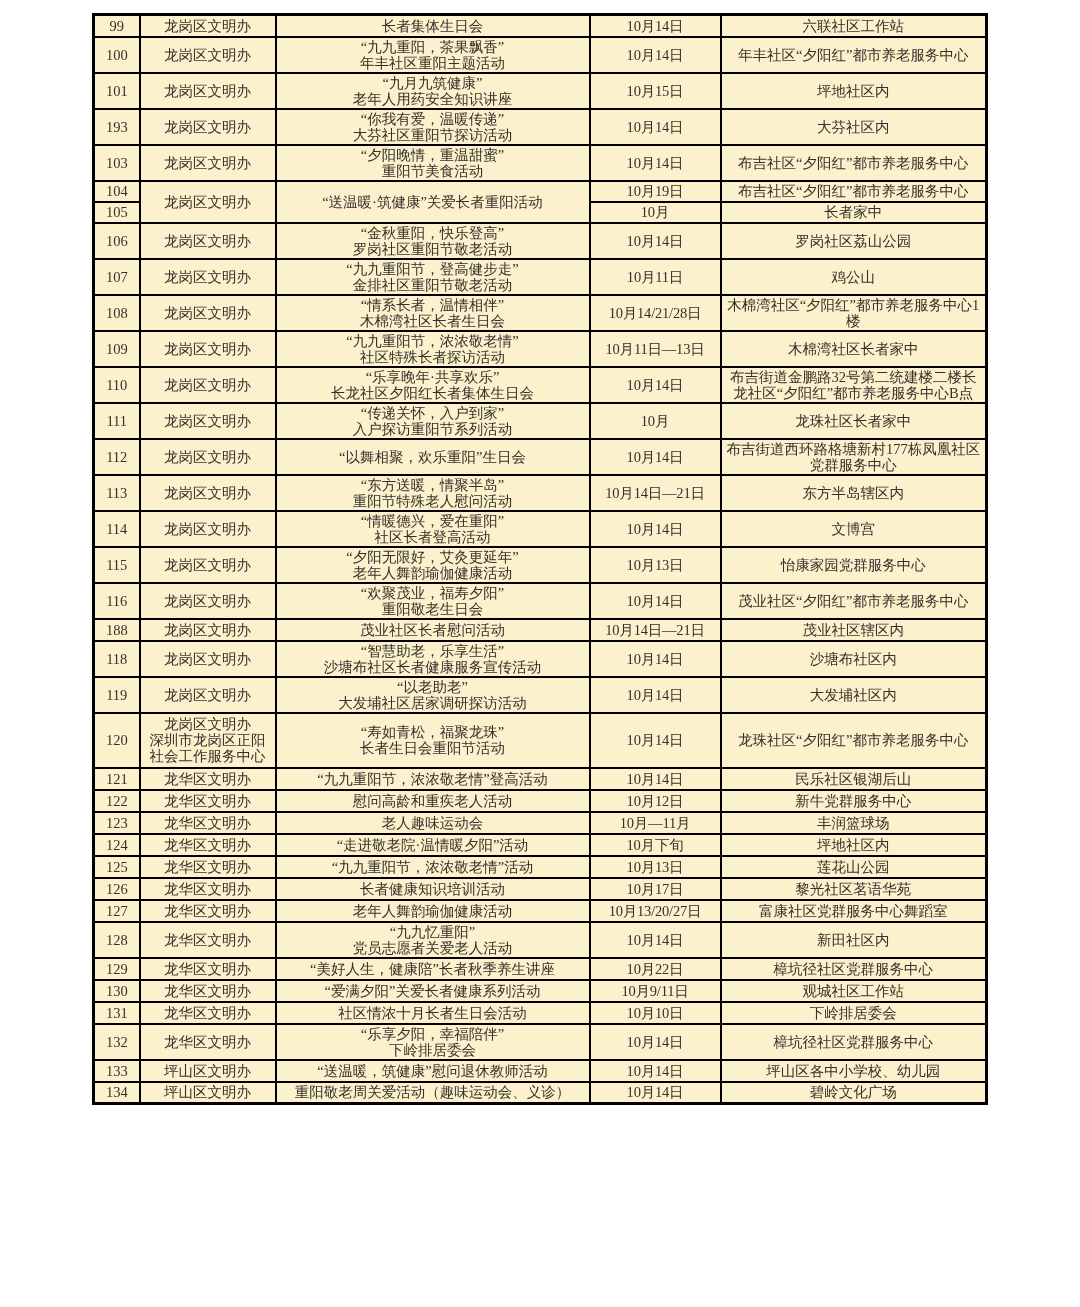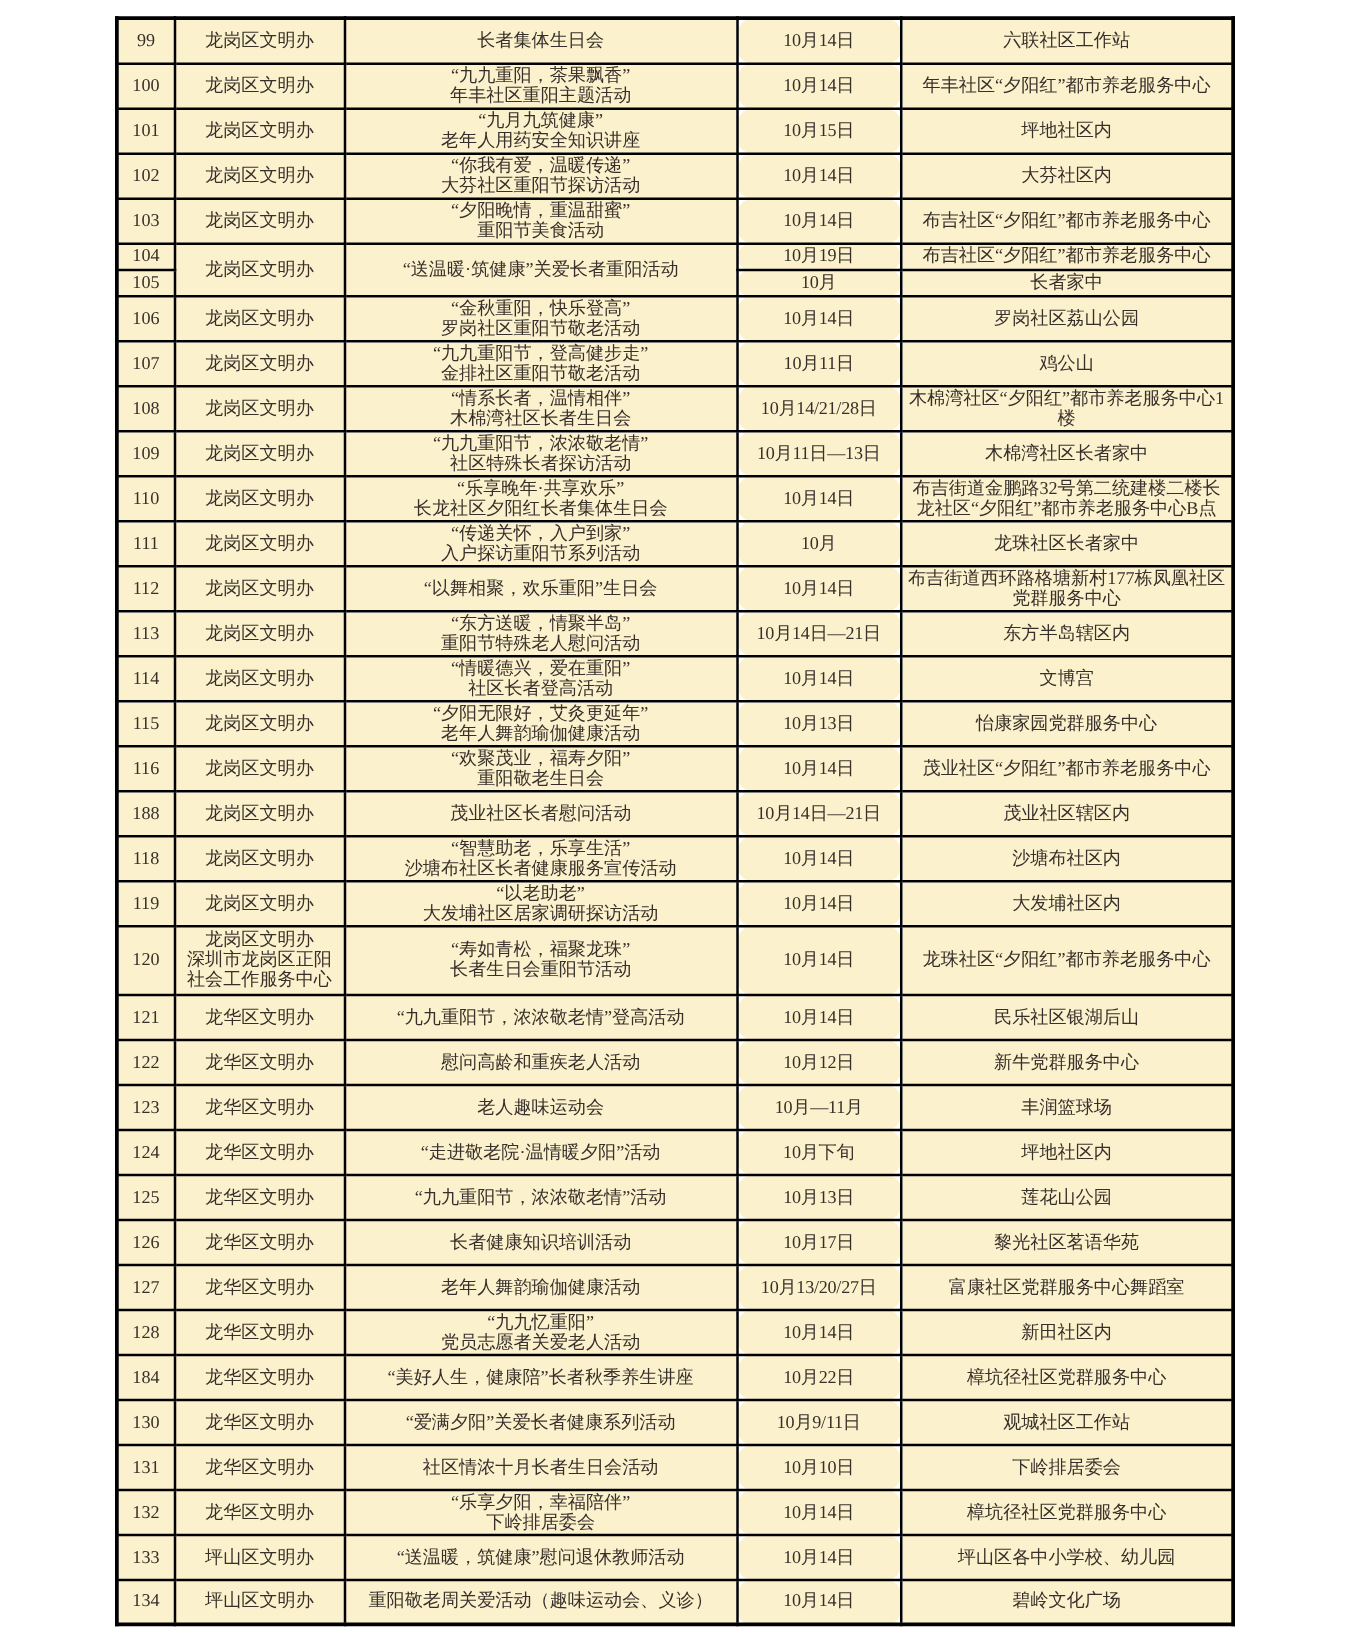--- a/index.html
+++ b/index.html
@@ -30,25 +30,25 @@
     background: #fcf1cd;
     text-align: center;
     vertical-align: middle;
     padding: 1px 3px;
     font-size: 14.5px;
     overflow: hidden;
   }
   table.activity-table .line {
     line-height: 16px;
   }
-  tr.h-normal { height: 36px; }
+  tr.h-normal { height: 22px; }
   tr.h-half   { height: 21px; }
   tr.h-tall   { height: 55px; }
   td.col-num  { font-size: 14px; }
-  td.col-date { font-size: 14px; letter-spacing: -0.2px; border-radius: 12px; }
+  td.col-date { font-size: 14px; letter-spacing: -0.2px; }
 </style>
 </head>
 <body>
 
 <div class="page">
   <table class="activity-table">
     <colgroup>
       <col style="width:46px">
       <col style="width:136px">
       <col style="width:314px">
@@ -104,21 +104,21 @@
           </td>
           <td class="col-date">
             <div class="line">10月15日</div>
           </td>
           <td class="col-loc">
             <div class="line">坪地社区内</div>
           </td>
         </tr>
         <tr class="h-normal">
           <td class="col-num">
-            <div class="line">102</div>
+            <div class="line">193</div>
           </td>
           <td class="col-org">
             <div class="line">龙岗区文明办</div>
           </td>
           <td class="col-activity">
             <div class="line">“你我有爱，温暖传递”</div>
             <div class="line">大芬社区重阳节探访活动</div>
           </td>
           <td class="col-date">
             <div class="line">10月14日</div>
@@ -574,21 +574,21 @@
           </td>
           <td class="col-date">
             <div class="line">10月14日</div>
           </td>
           <td class="col-loc">
             <div class="line">新田社区内</div>
           </td>
         </tr>
         <tr class="h-normal">
           <td class="col-num">
-            <div class="line">184</div>
+            <div class="line">129</div>
           </td>
           <td class="col-org">
             <div class="line">龙华区文明办</div>
           </td>
           <td class="col-activity">
             <div class="line">“美好人生，健康陪”长者秋季养生讲座</div>
           </td>
           <td class="col-date">
             <div class="line">10月22日</div>
           </td>

